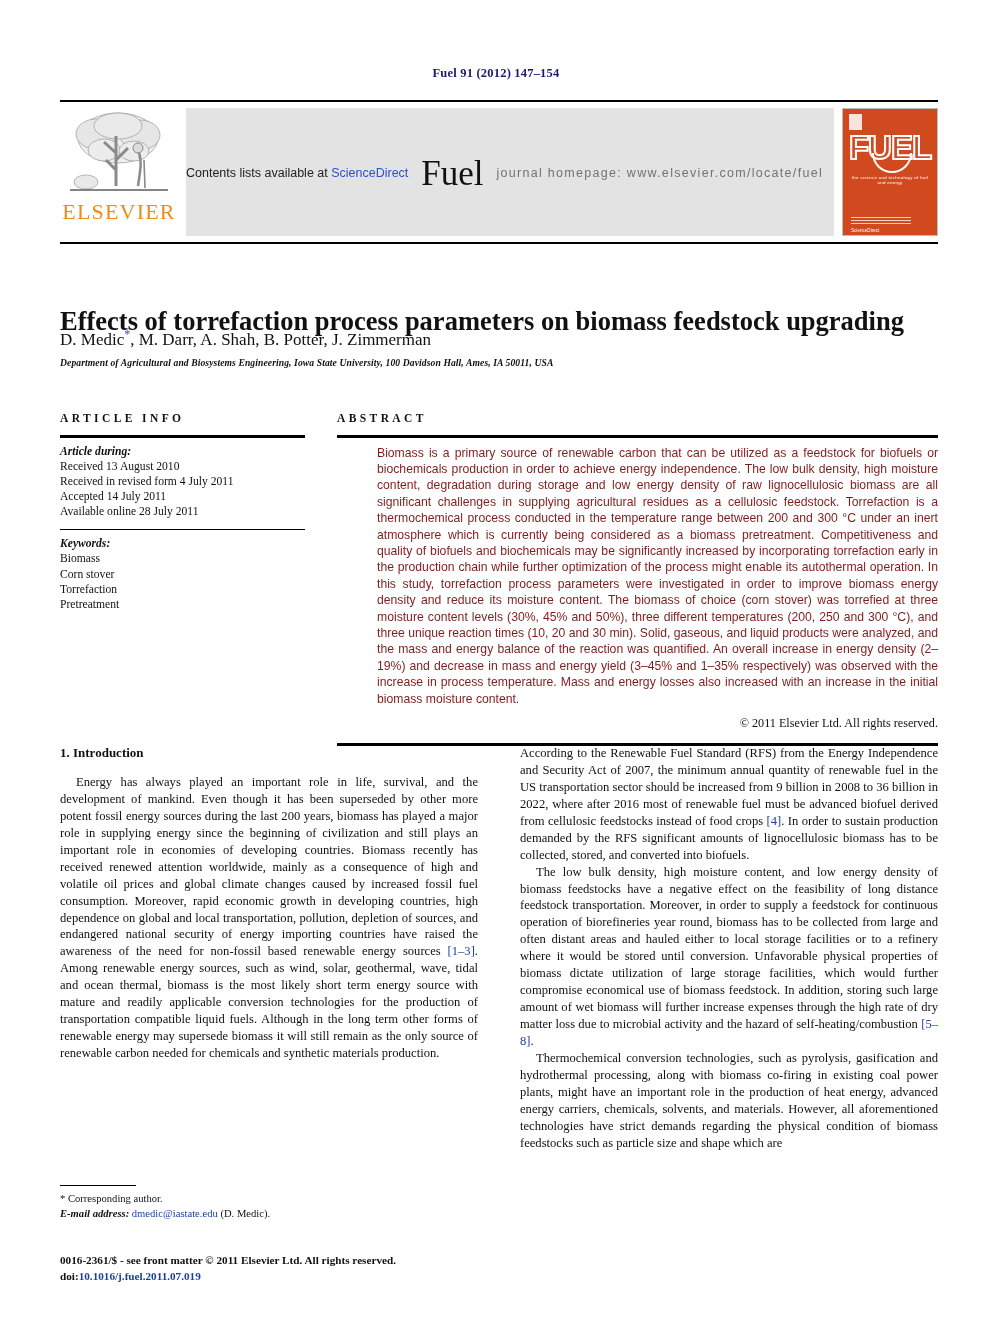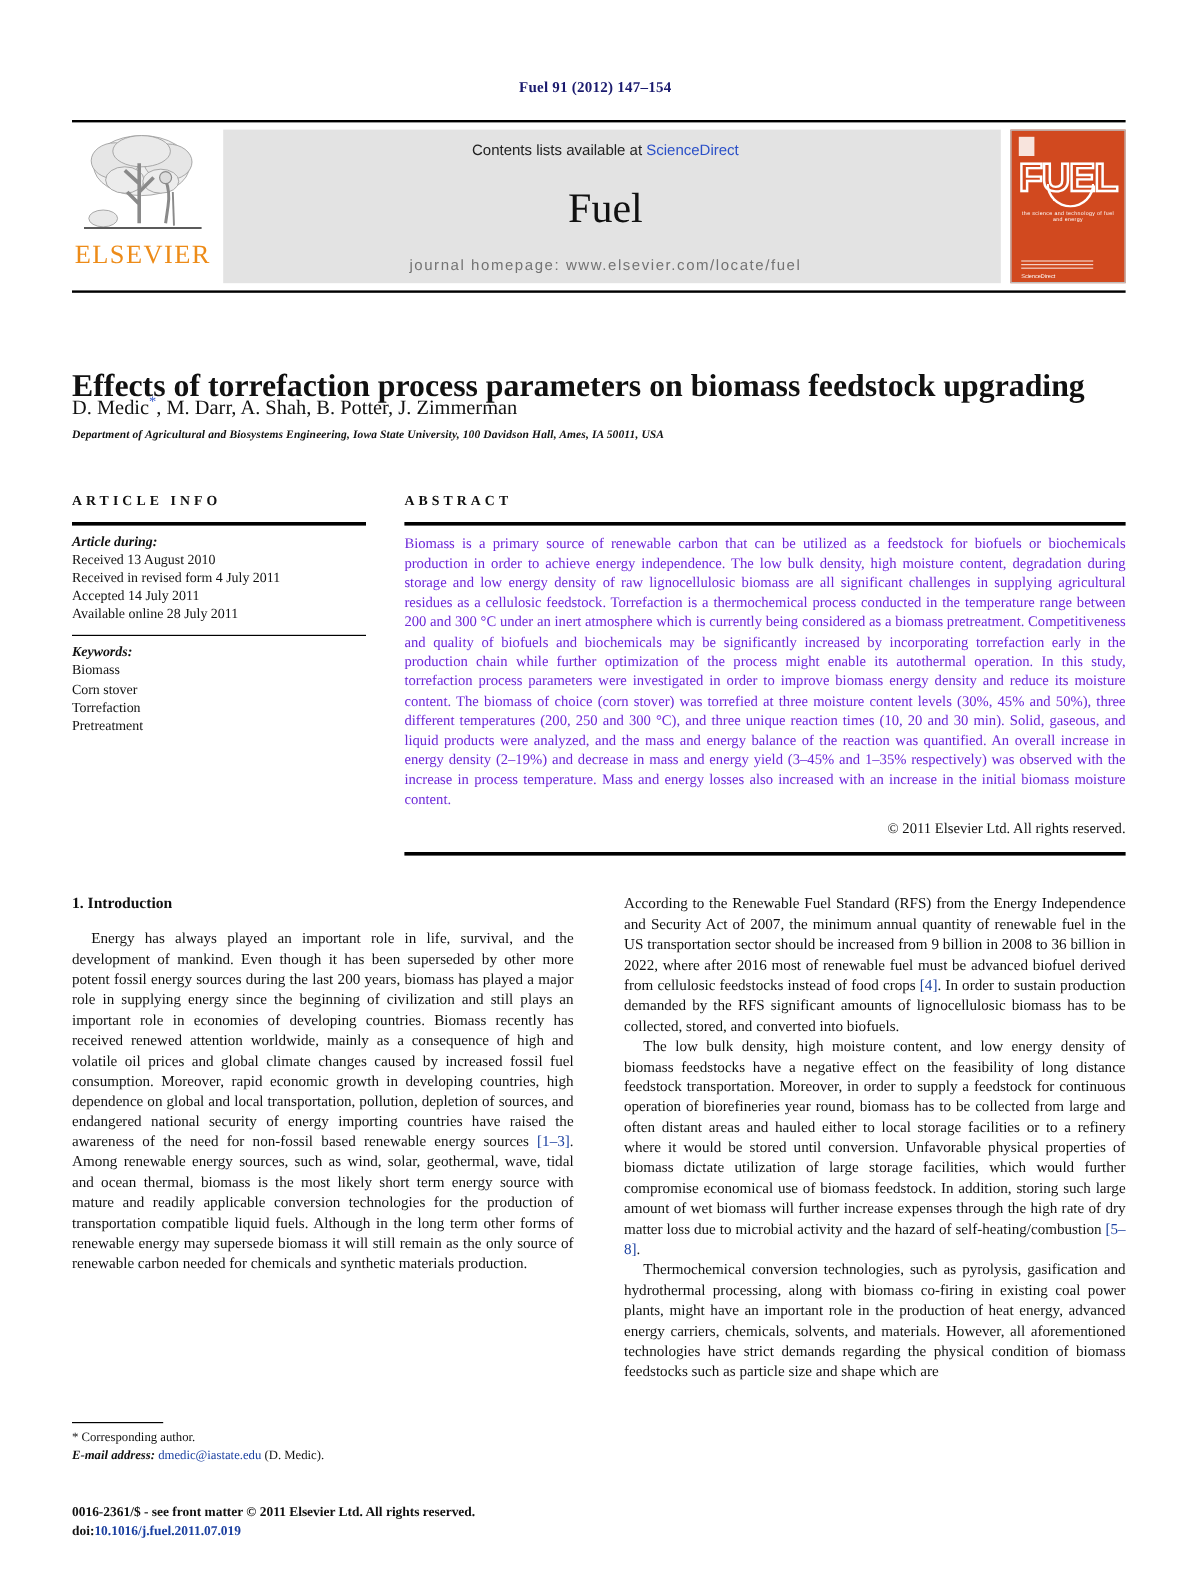--- a/index.html
+++ b/index.html
@@ -71,21 +71,21 @@
     color: #ED8B18;
     line-height: 1;
     margin-top: 1px;
   }
   .sd-band {
     flex: 1 1 auto;
     background: #e3e3e3;
     margin-left: 8px;
     margin-right: 8px;
     display: flex;
-    flex-direction: column;
+    flex-direction: row;
     align-items: center;
     justify-content: space-between;
     padding: 10px 11px 8px 0;
     box-sizing: border-box;
   }
   .sd-line {
     font-family: "Liberation Sans", sans-serif;
     font-size: 12.5px;
     color: #222;
   }
@@ -257,26 +257,27 @@
     line-height: 1.32;
     color: #111;
   }
   .kw-line {
     font-family: "Liberation Serif", serif;
     font-size: 11.6px;
     line-height: 1.32;
     color: #111;
   }
   .abs-body {
-    font-family: Liberation Serif, serif;
+    font-family: Liberation Sans, sans-serif;
     font-size: 12.2px;
     line-height: 1.345;
     text-align: justify;
-    color: #6d28d9;
+    color: #7f1d1d;
     hyphens: auto;
+    margin-left: 40px;
   }
   .copyright {
     font-family: "Liberation Serif", serif;
     font-size: 12.2px;
     text-align: right;
     margin-top: 9px;
     color: #111;
   }
   .abs-rule-bottom {
     height: 2.5px;

